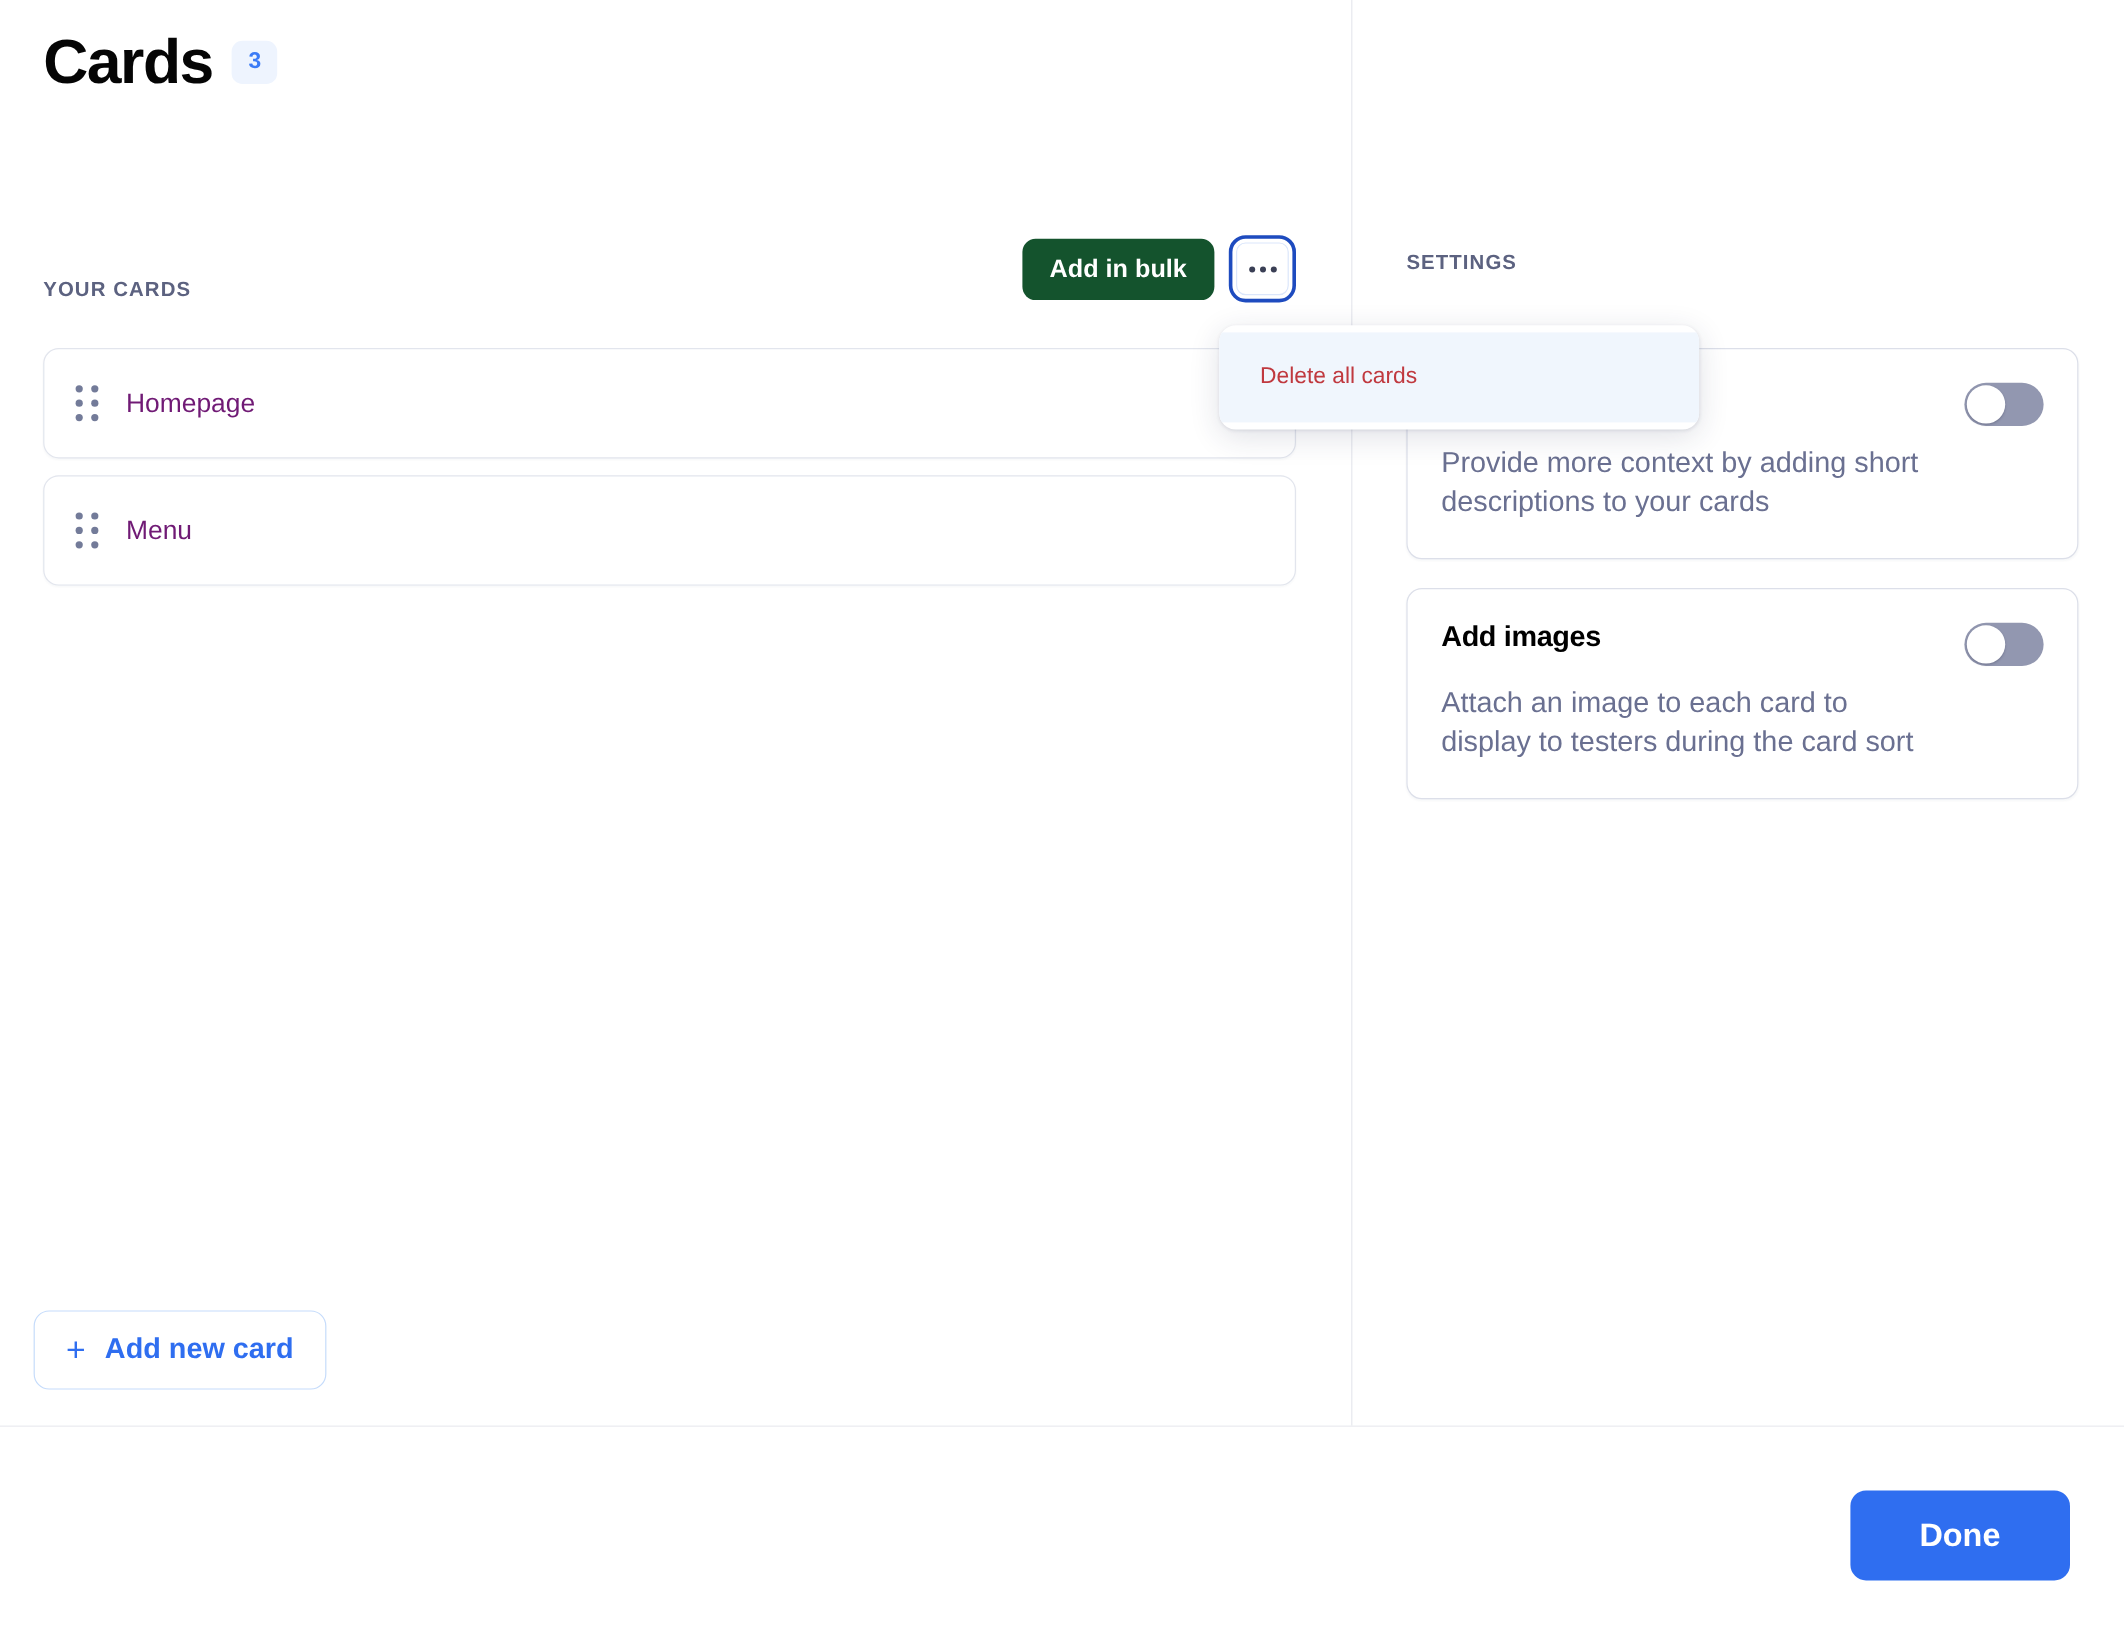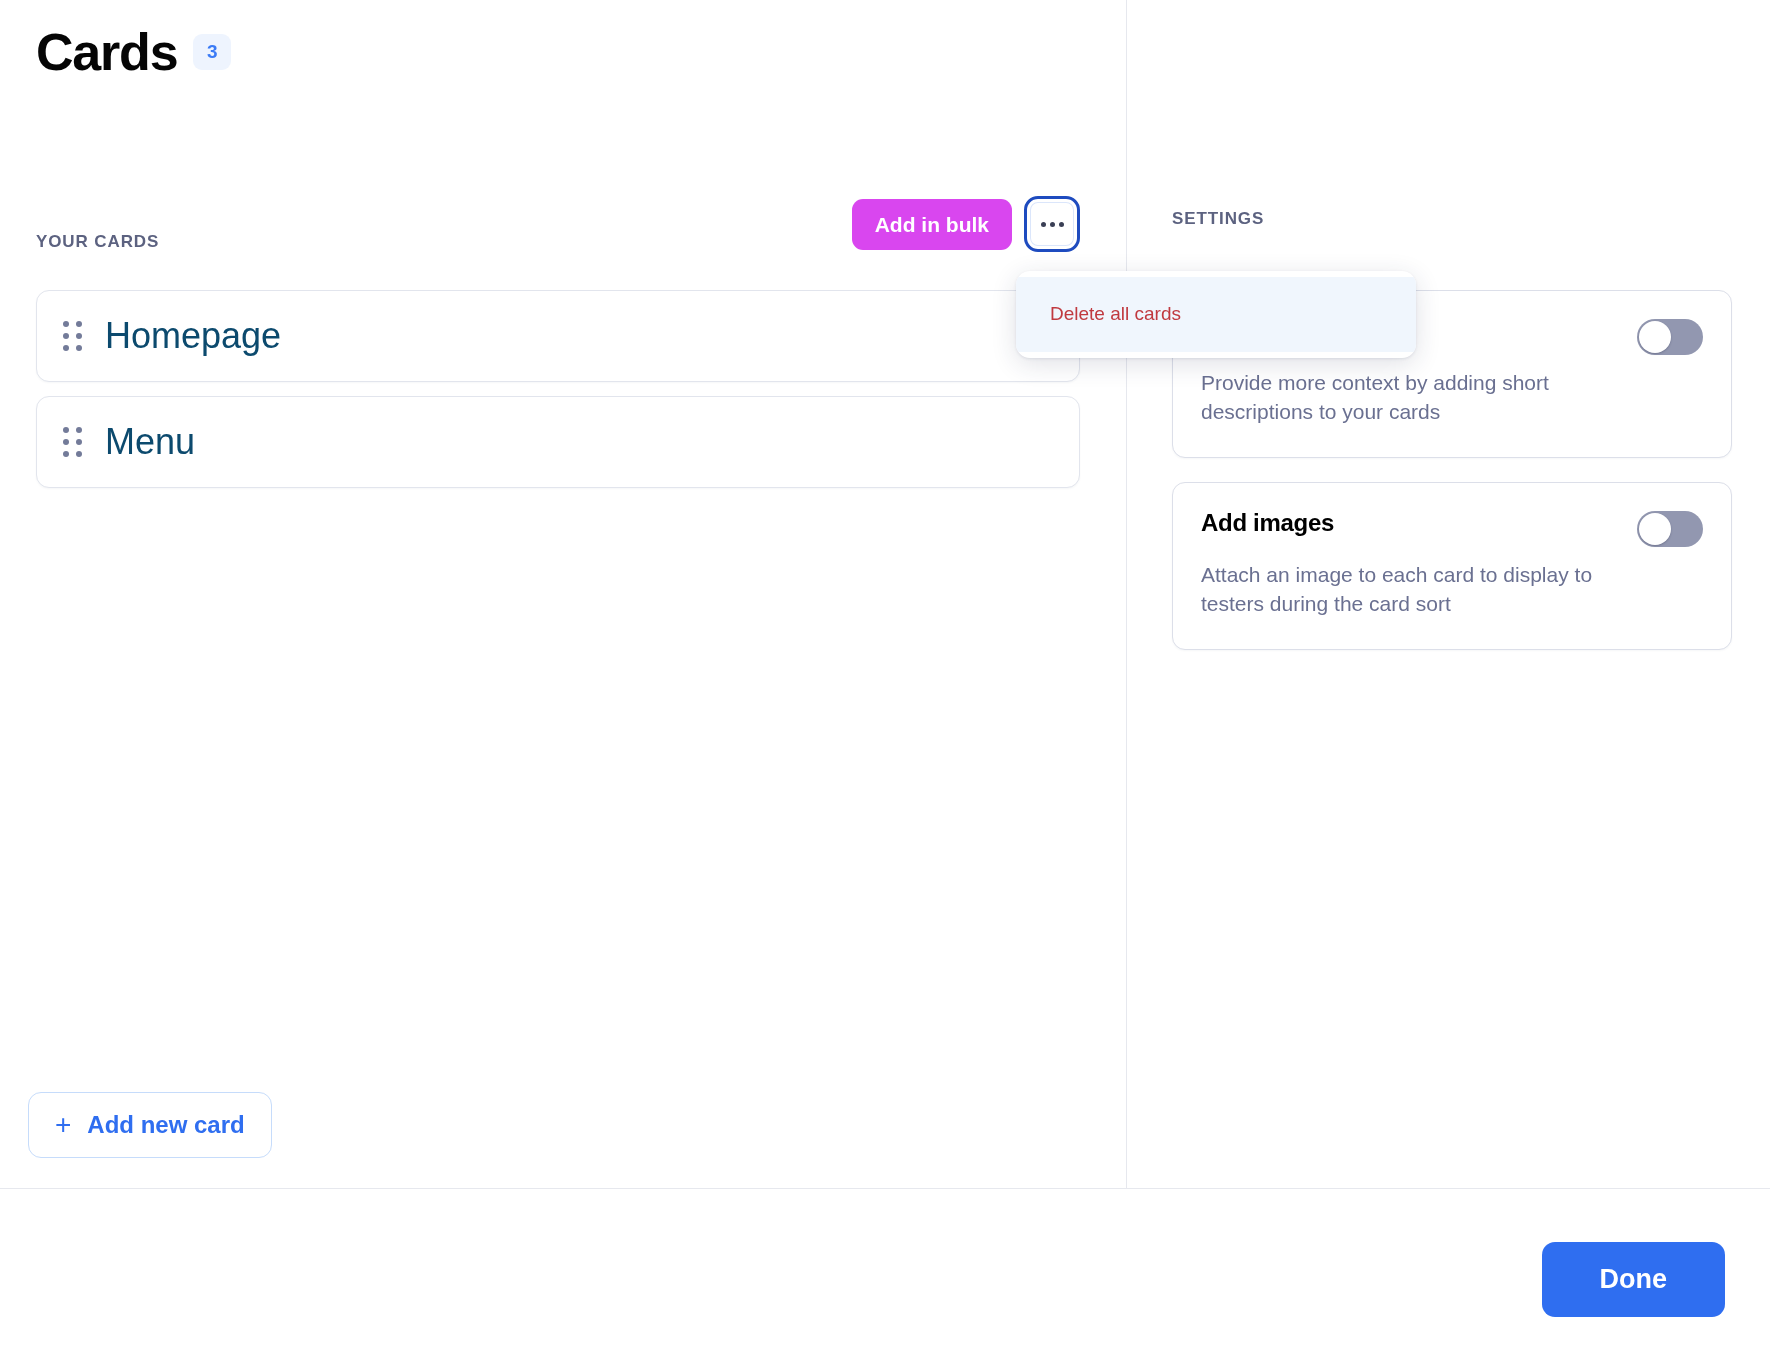--- a/index.html
+++ b/index.html
@@ -91,21 +91,21 @@
     letter-spacing: 0.9px;
     color: #5c6280;
     text-transform: uppercase;
   }
   .toolbar-actions {
     display: flex;
     align-items: center;
     gap: 12px;
   }
   .btn-primary {
-    background: #d946ef;
+    background: #14532d;
     color: #ffffff;
     font-size: 21px;
     font-weight: bold;
     border: none;
     border-radius: 11px;
     padding: 15px 23px;
     cursor: pointer;
     line-height: 1;
     font-family: inherit;
   }
@@ -190,22 +190,22 @@
     flex: 0 0 auto;
   }
   .drag-handle i {
     display: block;
     width: 6px;
     height: 6px;
     border-radius: 50%;
     background: #737b99;
   }
   .card-row-label {
-    font-size: 36px;
-    color: #0c4a6e;
+    font-size: 22px;
+    color: #701a75;
     line-height: 1;
   }
 
   
   .btn-add-new {
     position: absolute;
     left: 28px;
     top: 1092px;
     background: #ffffff;
     border: 1px solid #c6dcfb;
@@ -265,21 +265,21 @@
   }
   .setting-title {
     font-size: 24px;
     font-weight: bold;
     color: #000000;
     line-height: 1.15;
     letter-spacing: -0.3px;
   }
   .setting-desc {
     margin-top: 14px;
-    font-size: 21px;
+    font-size: 24px;
     color: #6a7091;
     line-height: 1.38;
     max-width: 400px;
   }
   .toggle {
     flex: 0 0 auto;
     width: 66px;
     height: 36px;
     border-radius: 18px;
     background: #9297b0;

